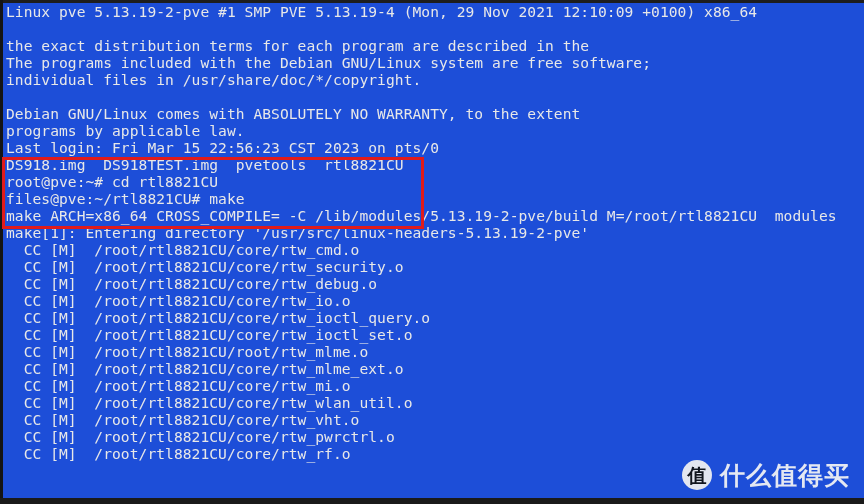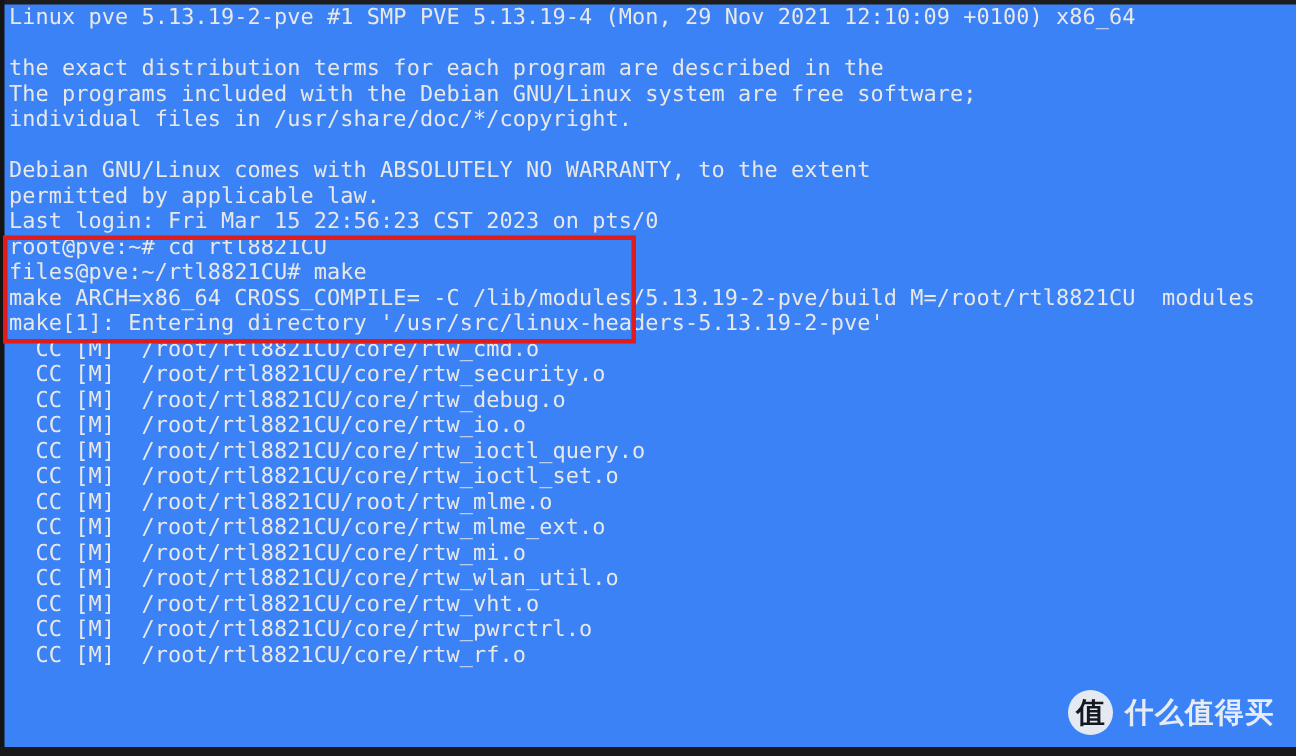--- a/index.html
+++ b/index.html
@@ -4,21 +4,21 @@
 <style>
   html, body {
     margin: 0;
     padding: 0;
     background: #000000;
   }
   #screen {
     position: relative;
     width: 864px;
     height: 504px;
-    background: #3b82f6;
+    background: #1d4ed8;
     overflow: hidden;
     font-family: "DejaVu Sans Mono", "Liberation Mono", monospace;
   }
   
   .edge-top {
     position: absolute;
     top: 0; left: 0;
     width: 864px; height: 3px;
     background: #1d1d1d;
   }
@@ -80,21 +80,21 @@
     align-items: center;
     justify-content: center;
     font-family: "DejaVu Sans", "Liberation Sans", sans-serif;
     font-size: 19px;
     font-weight: bold;
     line-height: 1;
   }
   .watermark-text {
     color: #f4f4f4;
     font-family: "DejaVu Sans", "Liberation Sans", sans-serif;
-    font-size: 19px;
+    font-size: 25px;
     font-weight: bold;
     letter-spacing: 1px;
     line-height: 1;
   }
 </style>
 </head>
 <body>
 
 <div id="screen">
 
@@ -103,22 +103,23 @@
   <div class="edge-bottom"></div>
 
   <div class="terminal" id="terminal-output">
       <div class="line">Linux pve 5.13.19-2-pve #1 SMP PVE 5.13.19-4 (Mon, 29 Nov 2021 12:10:09 +0100) x86_64</div>
       <div class="line blank"></div>
       <div class="line">the exact distribution terms for each program are described in the</div>
       <div class="line">The programs included with the Debian GNU/Linux system are free software;</div>
       <div class="line">individual files in /usr/share/doc/*/copyright.</div>
       <div class="line blank"></div>
       <div class="line">Debian GNU/Linux comes with ABSOLUTELY NO WARRANTY, to the extent</div>
-      <div class="line">permitted by applicable law.</div>
+      <div class="line">programs by applicable law.</div>
       <div class="line">Last login: Fri Mar 15 22:56:23 CST 2023 on pts/0</div>
+      <div class="line">DS918.img  DS918TEST.img  pvetools  rtl8821CU</div>
       <div class="line">root@pve:~# cd rtl8821CU</div>
       <div class="line">files@pve:~/rtl8821CU# make</div>
       <div class="line">make ARCH=x86_64 CROSS_COMPILE= -C /lib/modules/5.13.19-2-pve/build M=/root/rtl8821CU  modules</div>
       <div class="line">make[1]: Entering directory '/usr/src/linux-headers-5.13.19-2-pve'</div>
       <div class="line">  CC [M]  /root/rtl8821CU/core/rtw_cmd.o</div>
       <div class="line">  CC [M]  /root/rtl8821CU/core/rtw_security.o</div>
       <div class="line">  CC [M]  /root/rtl8821CU/core/rtw_debug.o</div>
       <div class="line">  CC [M]  /root/rtl8821CU/core/rtw_io.o</div>
       <div class="line">  CC [M]  /root/rtl8821CU/core/rtw_ioctl_query.o</div>
       <div class="line">  CC [M]  /root/rtl8821CU/core/rtw_ioctl_set.o</div>

